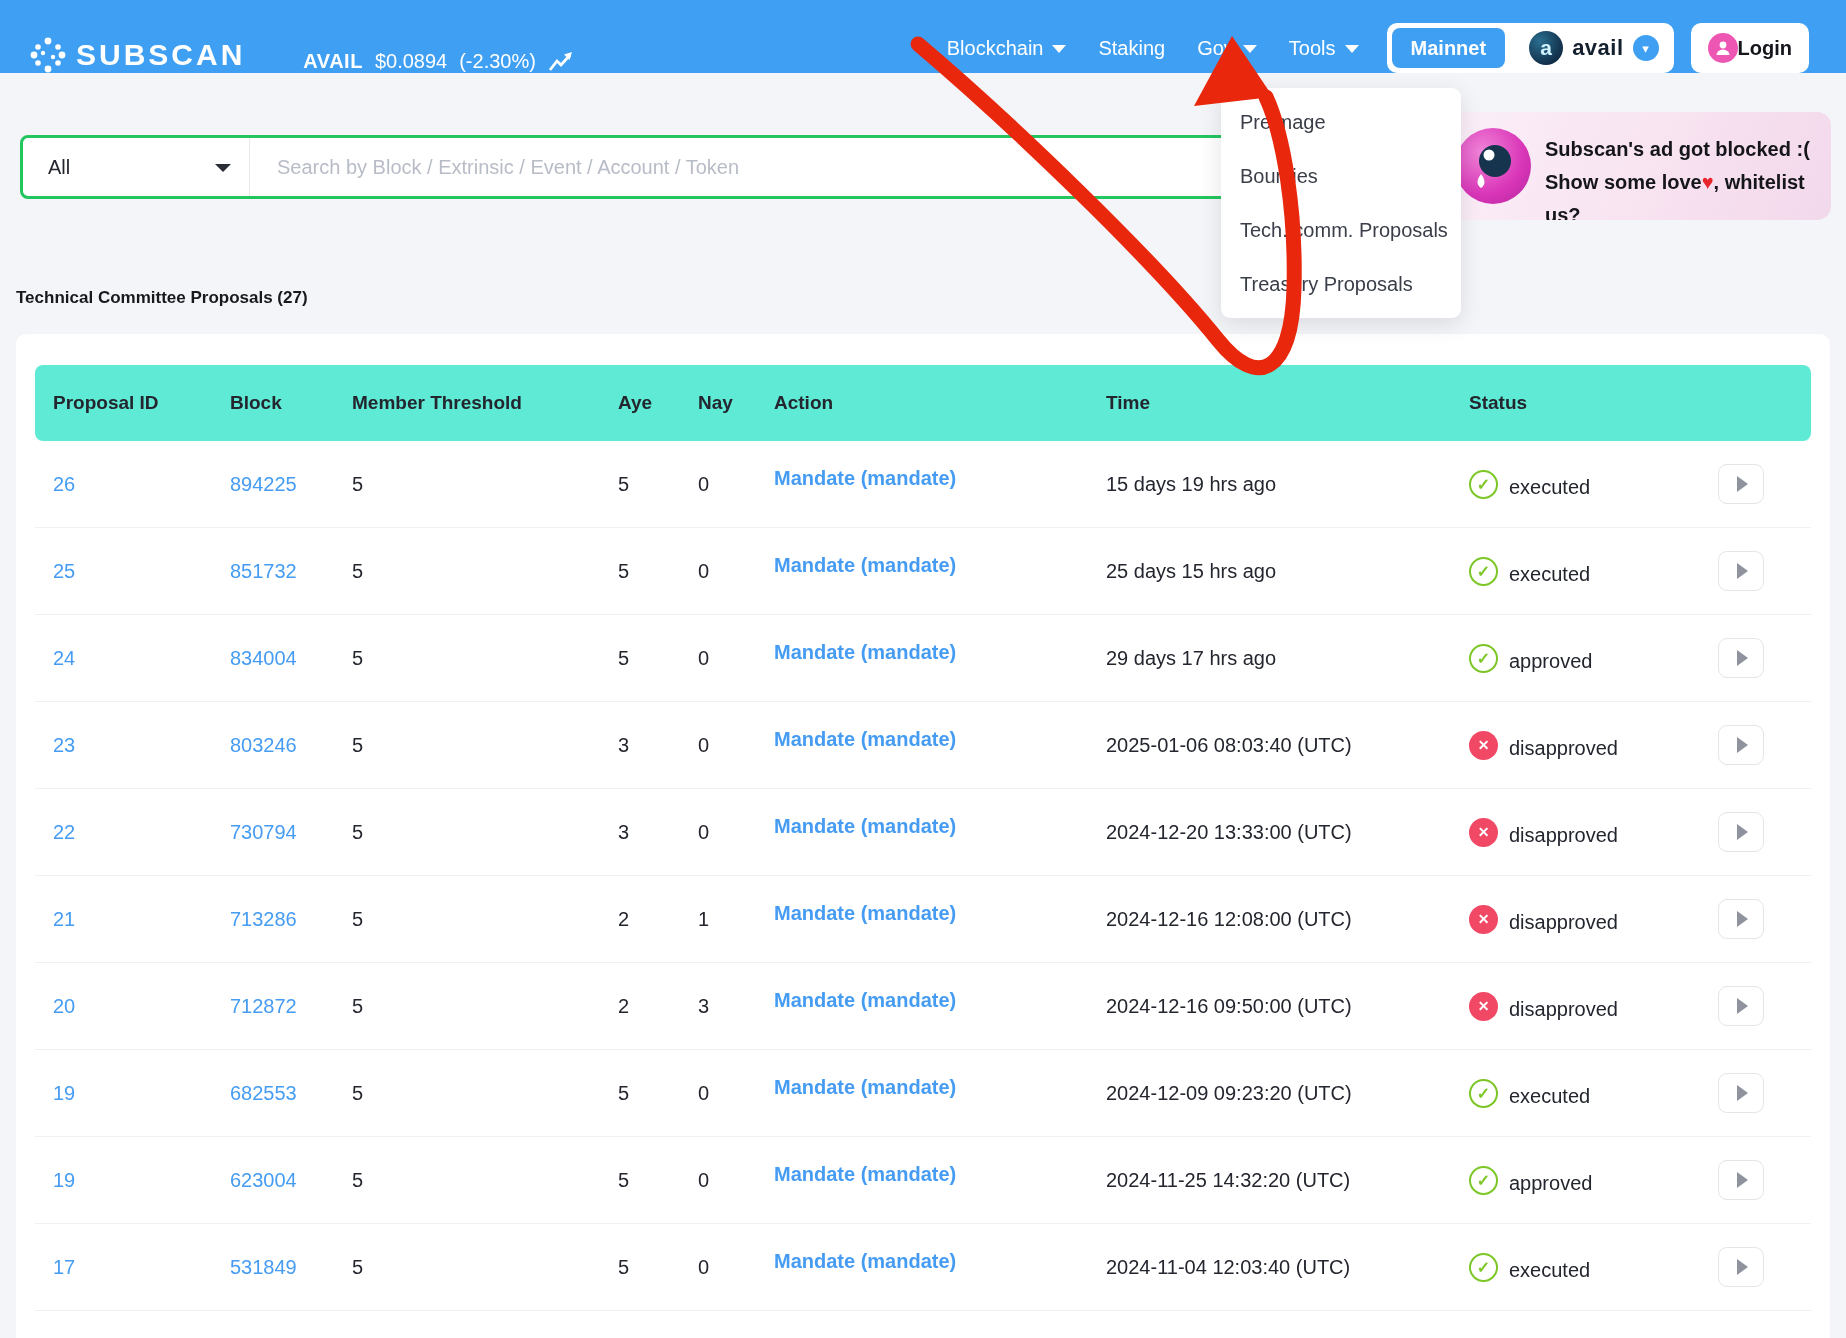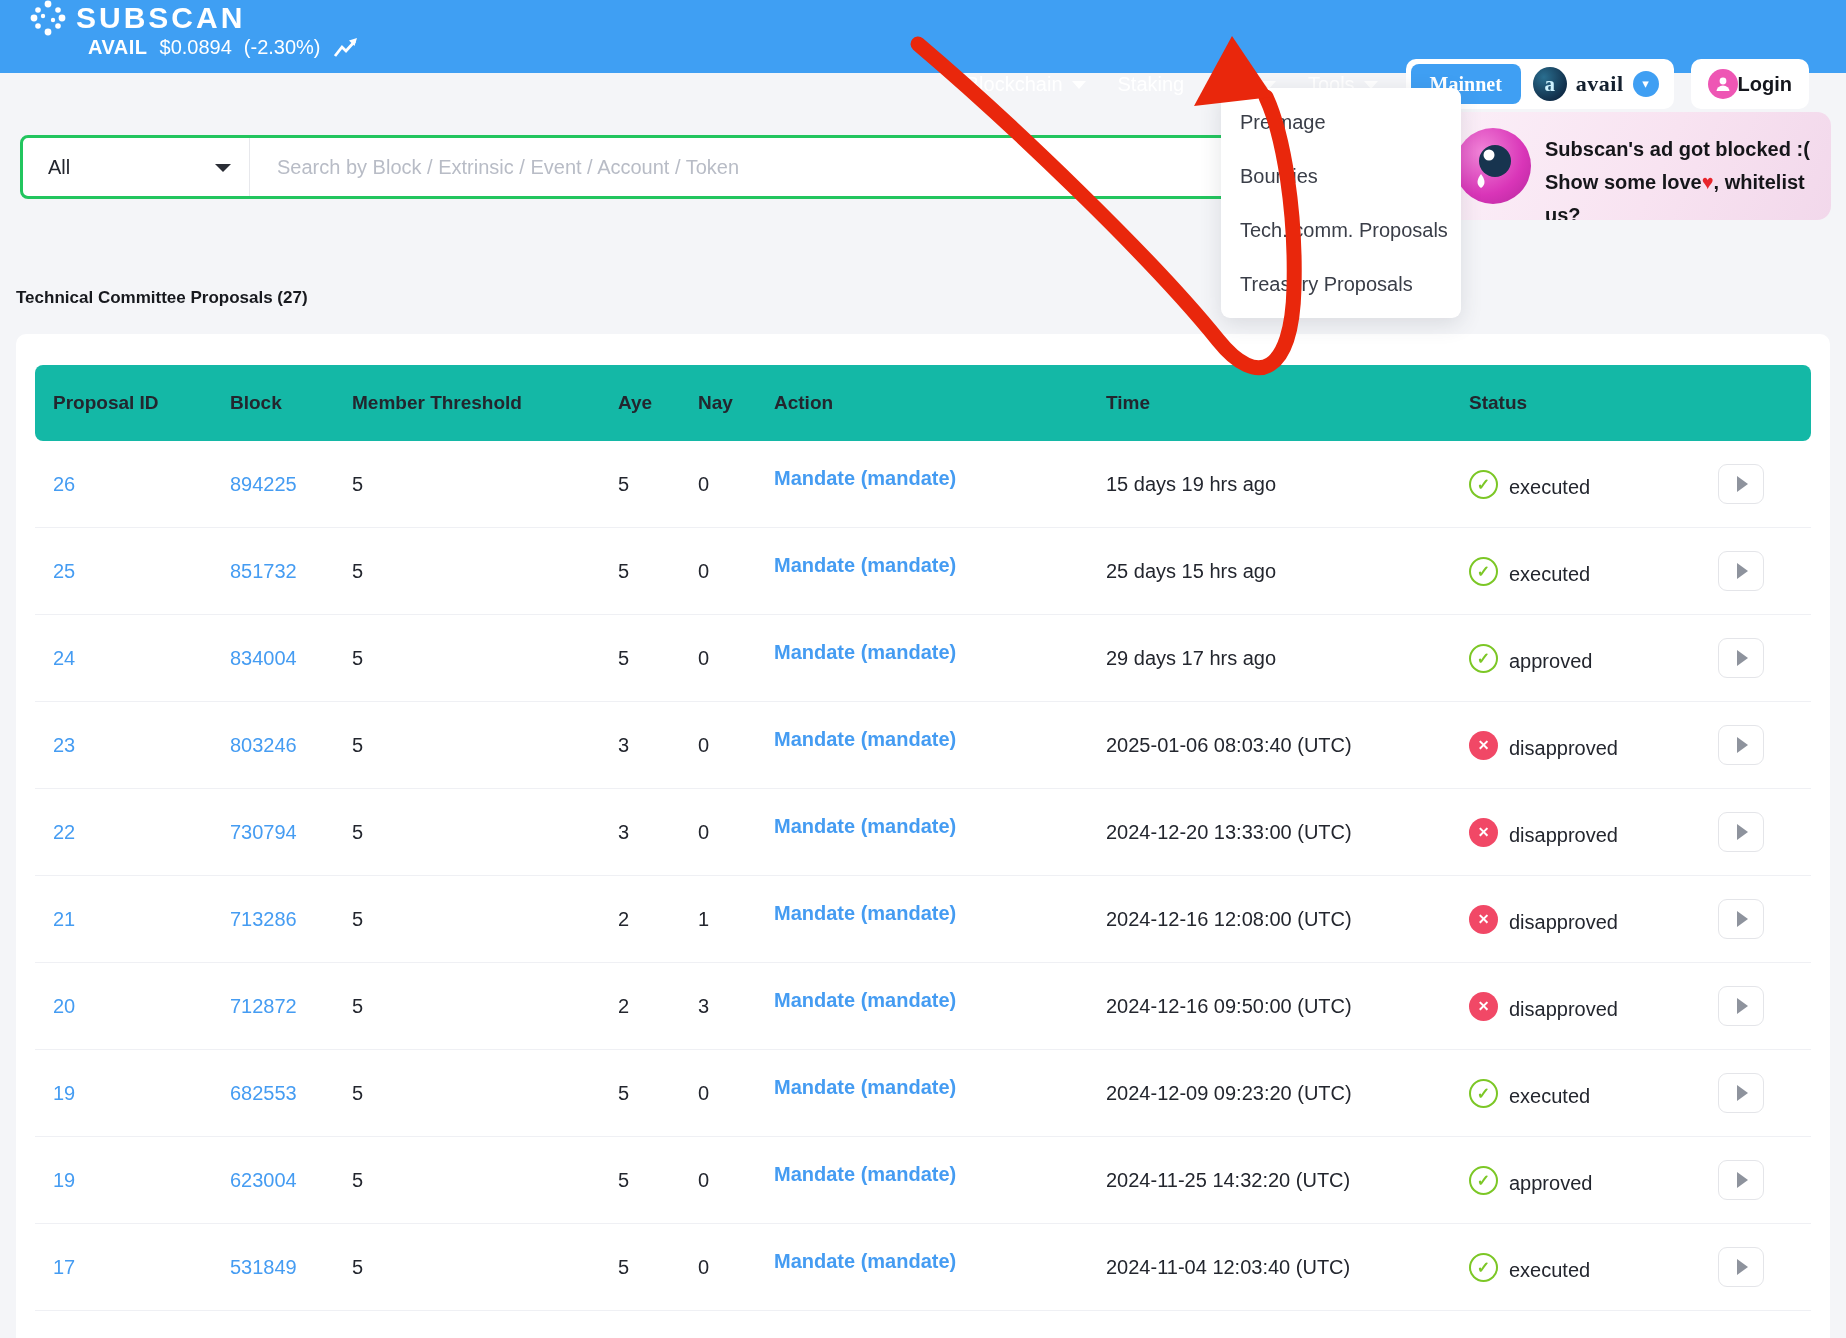--- a/index.html
+++ b/index.html
@@ -2,32 +2,32 @@
 <html><head>
 <meta charset="utf-8">
 <style>
   * { margin:0; padding:0; box-sizing:border-box; }
   html,body { width:1846px; height:1338px; overflow:hidden; background:#F4F5F8;
               font-family:"Liberation Sans", sans-serif; color:#23262E; }
   .page { position:relative; width:1846px; height:1338px; }
 
   
   .navbar { position:relative; height:73px; background:#3F9FF3; display:flex;
-            align-items:flex-start; padding:0 37px 0 30px; z-index:5;flex-direction:column; }
+            align-items:flex-end; padding:0 37px 0 30px; z-index:5; }
   .brand-wrap { display:flex; align-items:center; gap:10px; }
   .brand { color:#fff; font-size:30px; font-weight:700; letter-spacing:3px; }
   .price-wrap { display:flex; align-items:center; gap:12px; margin-left:58px; color:#fff; font-size:20px; }
   .price-sym { font-weight:700; letter-spacing:.5px; }
   .nav-right { margin-left:auto; display:flex; align-items:center; }
   .nav-link { display:flex; align-items:center; gap:9px; color:#fff; font-size:20px;
               margin-left:32px; cursor:pointer; }
   .caret { width:0; height:0; border-left:7px solid transparent; border-right:7px solid transparent;
            border-top:8px solid #fff; margin-top:2px; }
   .net-pill { display:flex; align-items:center; background:#fff; border-radius:10px;
-              height:50px; padding:5px; margin-left:28px; gap:12px;font-family:Liberation Serif, serif; }
+              height:50px; padding:5px; margin-left:28px; gap:24px; }
   .mainnet-btn { background:#3F9FF3; color:#fff; border:none; border-radius:8px; height:40px;
                  padding:0 19px; font-size:20px; font-weight:700; font-family:inherit; cursor:pointer; }
   .chain-wrap { display:flex; align-items:center; gap:9px; padding-right:10px; cursor:pointer; }
   .chain-logo { width:34px; height:34px; border-radius:50%;
                 background:radial-gradient(circle at 32% 30%, #2A6E8F, #102C47 75%);
                 color:#CFF3FF; font-size:21px; font-weight:700; display:flex; align-items:center;
                 justify-content:center; }
   .chain-name { font-size:22px; font-weight:700; color:#14202E; letter-spacing:.5px; }
   .chain-chev { width:26px; height:26px; border-radius:50%; background:#3F9FF3; color:#fff;
                 display:flex; align-items:center; justify-content:center; font-size:13px; }
@@ -55,21 +55,21 @@
   .ad-text { position:absolute; left:100px; top:21px; font-size:20px; font-weight:700; color:#15161A;
              line-height:33px; }
   .heart { color:#E8252C; }
 
   
   .page-title { position:absolute; left:16px; top:288px; font-size:17px; font-weight:700; color:#17191E; }
   .card { position:absolute; left:16px; top:334px; width:1814px; height:1040px; background:#fff;
           border-radius:10px; }
   .thead, .trow { display:grid; grid-template-columns:177px 122px 266px 80px 76px 332px 363px 249px 93px;
                   align-items:center; padding:0 18px; }
-  .thead { margin:31px 19px 0; height:76px; background:#14b8a6; border-radius:8px;
+  .thead { margin:31px 19px 0; height:76px; background:#5eead4; border-radius:8px;
            font-size:19px; font-weight:700; color:#23262E; }
   .tbody { margin:0 19px; }
   .trow { height:87px; border-bottom:1px solid #EFF0F4; font-size:20px; }
   .cell { white-space:nowrap; }
   .link { color:#459CF2; cursor:pointer; }
   .action-cell { position:relative; top:-6px;font-weight:bold; }
   .status-cell { display:flex; align-items:flex-end; gap:11px; }
   .status-icon { width:29px; height:29px; border-radius:50%; display:flex; align-items:center;
                  justify-content:center; flex:none; }
   .trow.success .status-icon { border:2.5px solid #7CC726; color:#7CC726; background:#fff; }

